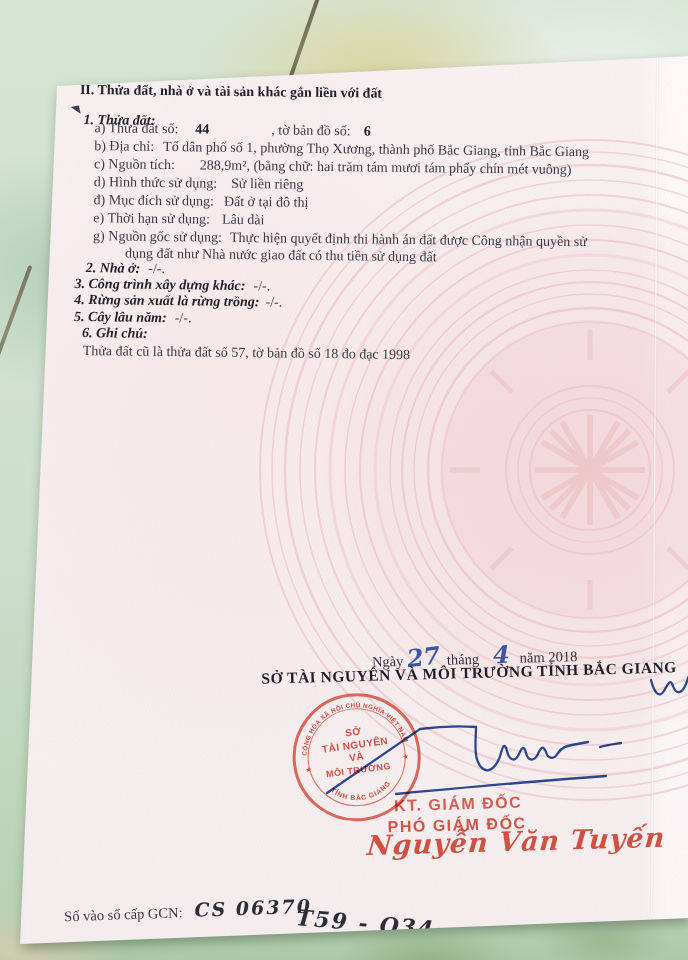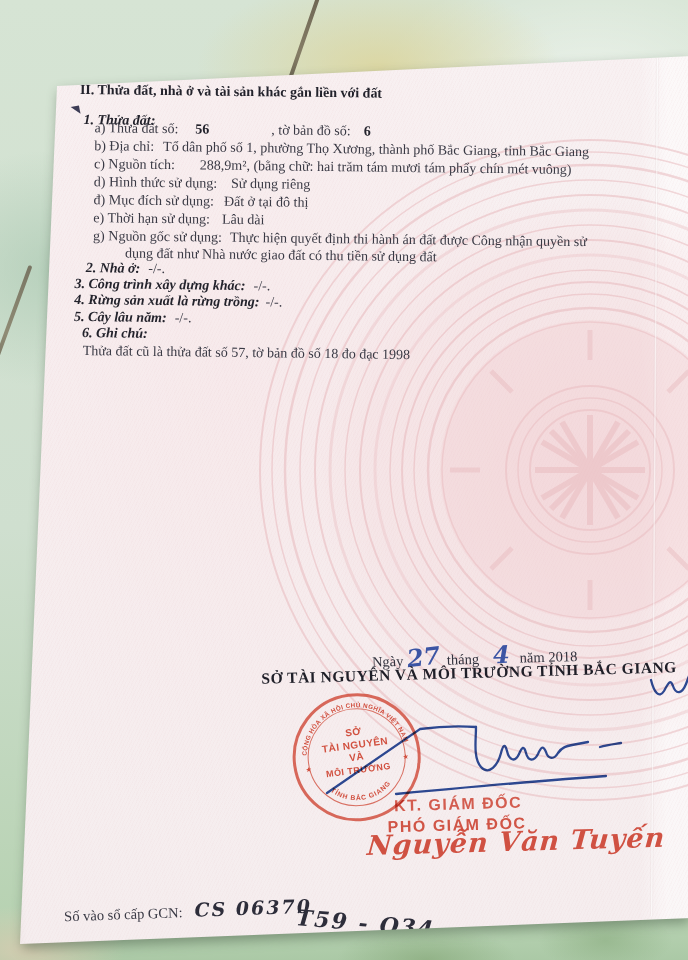--- a/index.html
+++ b/index.html
@@ -119,30 +119,30 @@
 
       <div class="fold"></div>
 
       <div id="top-block">
         <div class="ln bld" style="left:80px;top:81px;">II. Thửa đất, nhà ở và tài sản khác gắn liền với đất</div>
         <div class="tick">◥</div>
         <div class="ln" style="left:84px;top:111px;">
           <span class="bi">1. Thửa đất:</span>
         </div>
         <div class="ln" style="left:95px;top:119px;">
-          <span>a) Thửa đất số:</span><span class="sp bld" style="margin-left:17px;">56</span><span class="sp" style="margin-left:62px;">, tờ bản đồ số:</span><span class="sp bld" style="margin-left:13px;">6</span>
+          <span>a) Thửa đất số:</span><span class="sp bld" style="margin-left:17px;">44</span><span class="sp" style="margin-left:62px;">, tờ bản đồ số:</span><span class="sp bld" style="margin-left:13px;">6</span>
         </div>
         <div class="ln" style="left:95px;top:137px;">
           <span>b) Địa chỉ:</span><span class="sp" style="margin-left:9px;">Tổ dân phố số 1, phường Thọ Xương, thành phố Bắc Giang, tỉnh Bắc Giang</span>
         </div>
         <div class="ln" style="left:95px;top:155px;">
           <span>c) Nguồn tích:</span><span class="sp" style="margin-left:25px;">288,9m², (bằng chữ: hai trăm tám mươi tám phẩy chín mét vuông)</span>
         </div>
         <div class="ln" style="left:95px;top:173px;">
-          <span>d) Hình thức sử dụng:</span><span class="sp" style="margin-left:14px;">Sử dụng riêng</span>
+          <span>d) Hình thức sử dụng:</span><span class="sp" style="margin-left:14px;">Sử liền riêng</span>
         </div>
         <div class="ln" style="left:95px;top:191px;">
           <span>đ) Mục đích sử dụng:</span><span class="sp" style="margin-left:10px;">Đất ở tại đô thị</span>
         </div>
         <div class="ln" style="left:95px;top:209px;">
           <span>e) Thời hạn sử dụng:</span><span class="sp" style="margin-left:12px;">Lâu dài</span>
         </div>
         <div class="ln" style="left:95px;top:227px;">
           <span>g) Nguồn gốc sử dụng:</span><span class="sp" style="margin-left:8px;">Thực hiện quyết định thi hành án đất được Công nhận quyền sử</span>
         </div>

